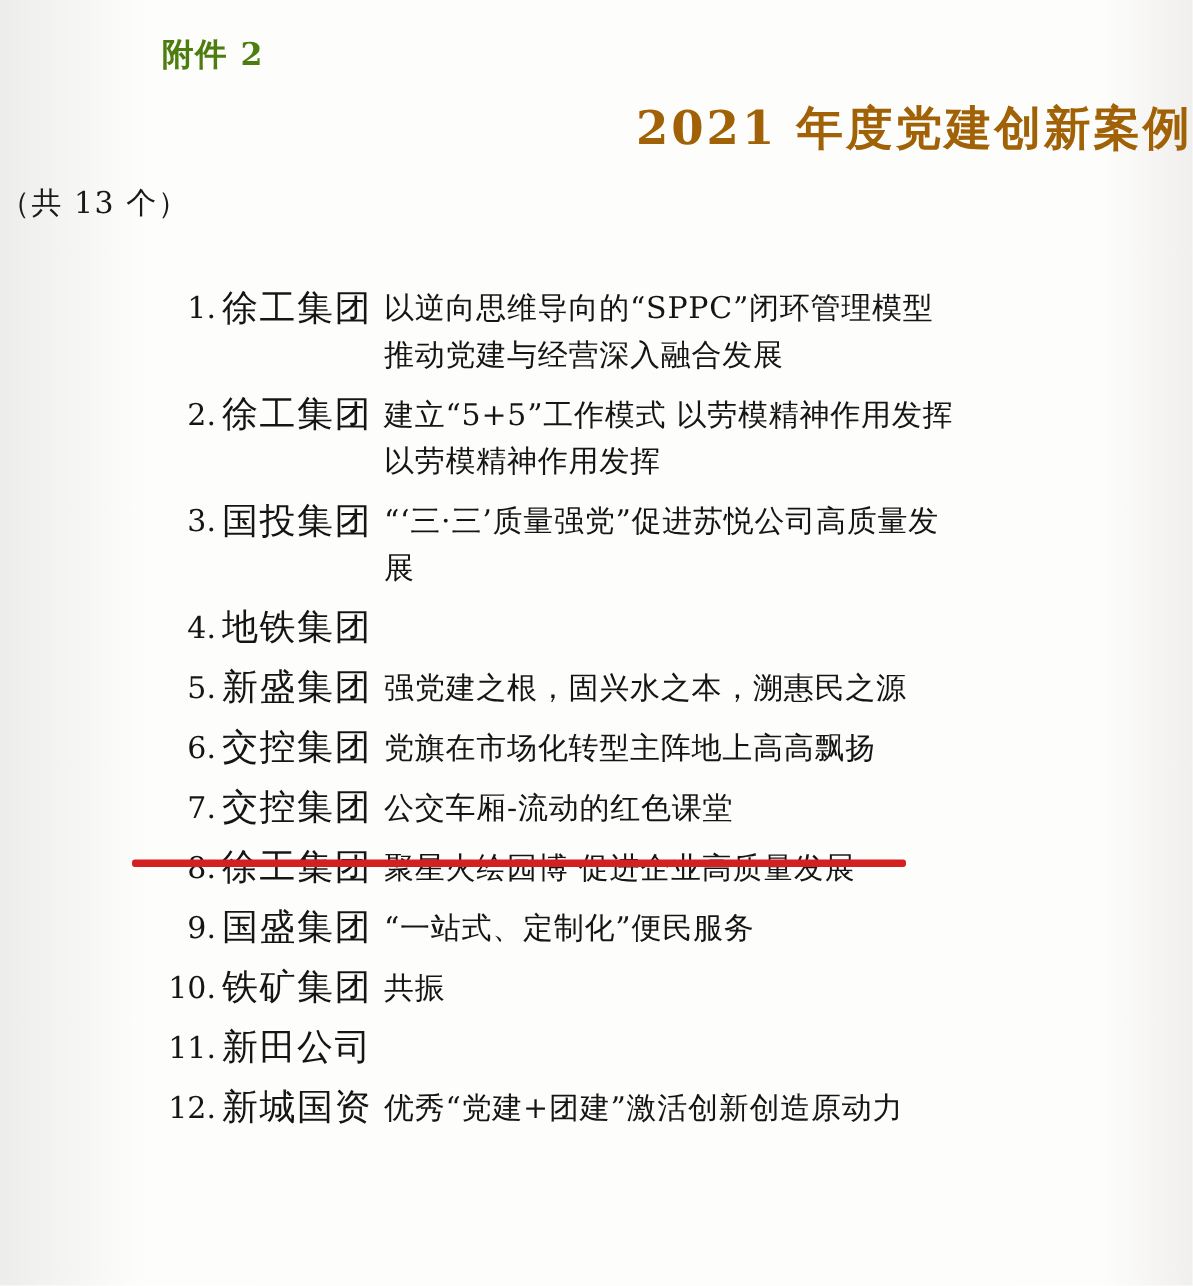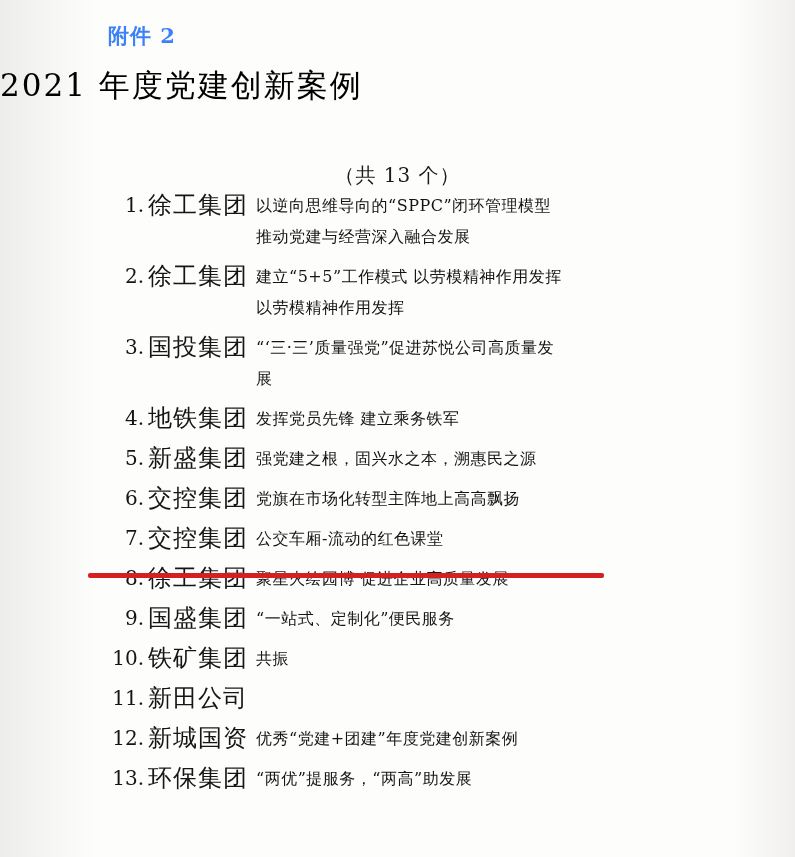--- a/index.html
+++ b/index.html
@@ -42,43 +42,42 @@
     position: relative;
     z-index: 2;
   }
   .attachment-label {
     position: absolute;
     left: 108px;
     top: 22px;
     font-size: 21px;
     font-weight: bold;
     letter-spacing: 1px;
-    color: #3b82f6;
+    color: #4d7c0f;
   }
   .doc-title {
     position: absolute;
     left: 0;
     right: 0;
     top: 65px;
-    text-align: left;
+    text-align: right;
     font-size: 31px;
-    font-weight: normal;
+    font-weight: bold;
     letter-spacing: 2px;
-    color: #000000;
+    color: #a16207;
   }
   .doc-subtitle {
     position: absolute;
     left: 0;
     right: 0;
     top: 122px;
-    text-align: center;
+    text-align: left;
     font-size: 20px;
     letter-spacing: 1px;
     color: #1a1a1a;
-    margin-top: 40px;
   }
   .list {
     position: absolute;
     left: 110px;
     top: 190px;
     width: 600px;
   }
   .row {
     display: flex;
     align-items: flex-start;
@@ -96,21 +95,21 @@
   .row .org {
     width: 108px;
     flex: 0 0 auto;
     font-size: 24px;
     line-height: 31px;
     letter-spacing: 1px;
     color: #151515;
   }
   .row .desc {
     flex: 1 1 auto;
-    font-size: 16px;
+    font-size: 20px;
     line-height: 31px;
     letter-spacing: 0.5px;
     color: #151515;
   }
   .row .desc .line2 {
     display: block;
   }
   .highlight-row {
     position: relative;
   }
@@ -162,23 +161,20 @@
         <div class="org">国投集团</div>
         <div class="desc">
           <span>“‘三·三’质量强党”促进苏悦公司高质量发</span>
           <span class="line2">展</span>
         </div>
       </div>
 
       <div class="row">
         <div class="num">4.</div>
         <div class="org">地铁集团</div>
-        <div class="desc">
-          <span>发挥党员先锋 建立乘务铁军</span>
-        </div>
       </div>
 
       <div class="row">
         <div class="num">5.</div>
         <div class="org">新盛集团</div>
         <div class="desc">
           <span>强党建之根，固兴水之本，溯惠民之源</span>
         </div>
       </div>
 
@@ -224,30 +220,23 @@
 
       <div class="row">
         <div class="num">11.</div>
         <div class="org">新田公司</div>
       </div>
 
       <div class="row">
         <div class="num">12.</div>
         <div class="org">新城国资</div>
         <div class="desc">
-          <span>优秀“党建+团建”年度党建创新案例</span>
-        </div>
-      </div>
-
-      <div class="row">
-        <div class="num">13.</div>
-        <div class="org">环保集团</div>
-        <div class="desc">
-          <span>“两优”提服务，“两高”助发展</span>
-        </div>
-      </div>
+          <span>优秀“党建+团建”激活创新创造原动力</span>
+        </div>
+      </div>
+
 
     </div>
 
     <div class="underline-mark" style="background: rgb(212, 32, 32);"></div>
 
   </div>
 </div>
 
 </body></html>

